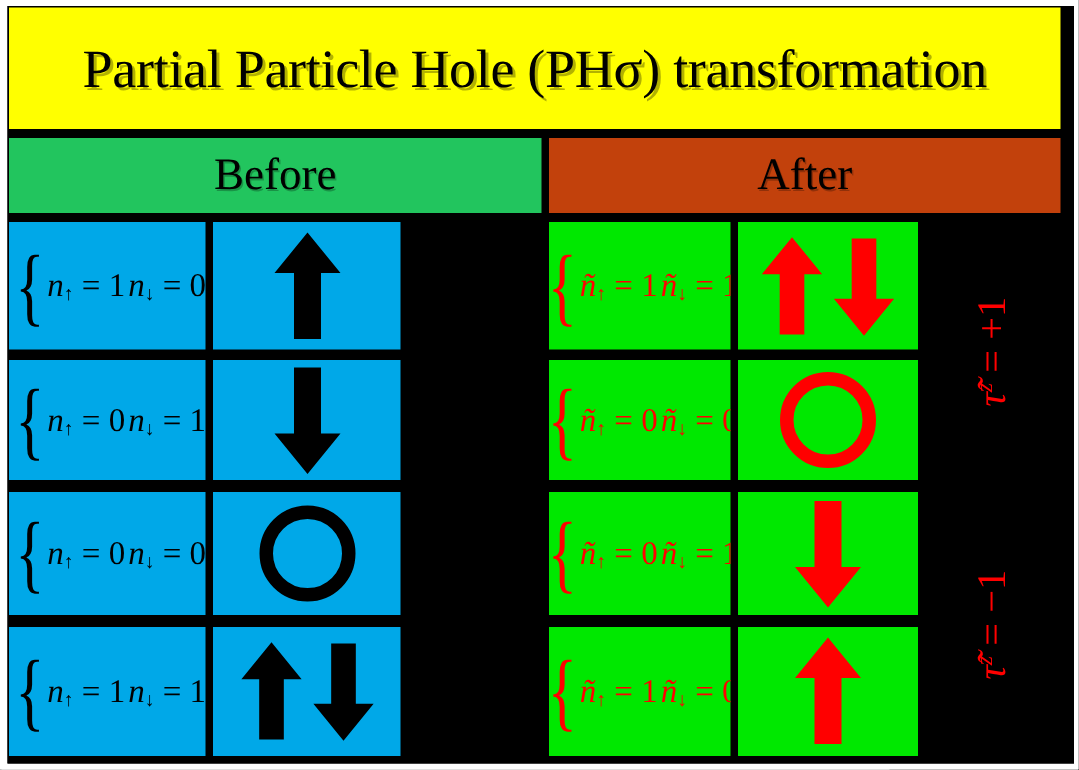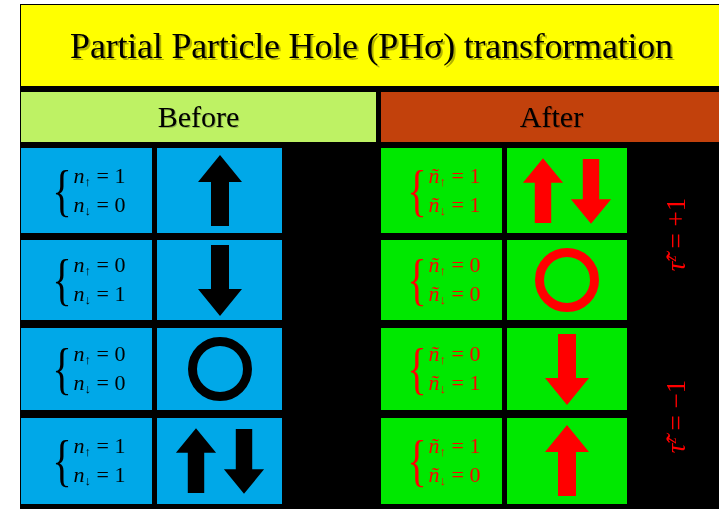--- a/index.html
+++ b/index.html
@@ -9,21 +9,21 @@
   }
   body {
     width: 719px;
     height: 513px;
     overflow: hidden;
     font-family: "Liberation Serif", "DejaVu Serif", serif;
   }
 
   #figure {
     position: absolute;
-    left: 16px; top: 0;
+    left: 1px; top: 0;
     width: 592px;
     height: 513px;
     background: #ffffff;
     box-sizing: border-box;
   }
 
   
   .frame {
     position: absolute;
     left: 4px;
@@ -64,21 +64,21 @@
     top: 92px;
     height: 50px;
     display: flex;
     align-items: center;
     justify-content: center;
     overflow: hidden;
   }
   .header-before {
     left: 5px;
     width: 355px;
-    background: #bef264;
+    background: #22c55e;
     text-align: right;
   }
   .header-after {
     left: 365px;
     width: 341px;
     background: #c2410c;
   }
   .header-text {
     font-family: "Liberation Serif", "DejaVu Serif", serif;
     font-size: 30px;
@@ -107,21 +107,21 @@
   }
   .brace {
     font-size: 58px;
     line-height: 0.82;
     font-weight: 400;
     transform: scaleX(0.7);
     margin-right: -2px;
   }
   .occ-lines {
     display: flex;
-    flex-direction: column;
+    flex-direction: row;
     justify-content: flex-end;
     gap: 2px;
   }
   .occ-line {
     font-size: 22px;
     line-height: 1.15;
     white-space: nowrap;
     font-style: italic;
   }
   .occ-line .eqpart { font-style: normal; }

